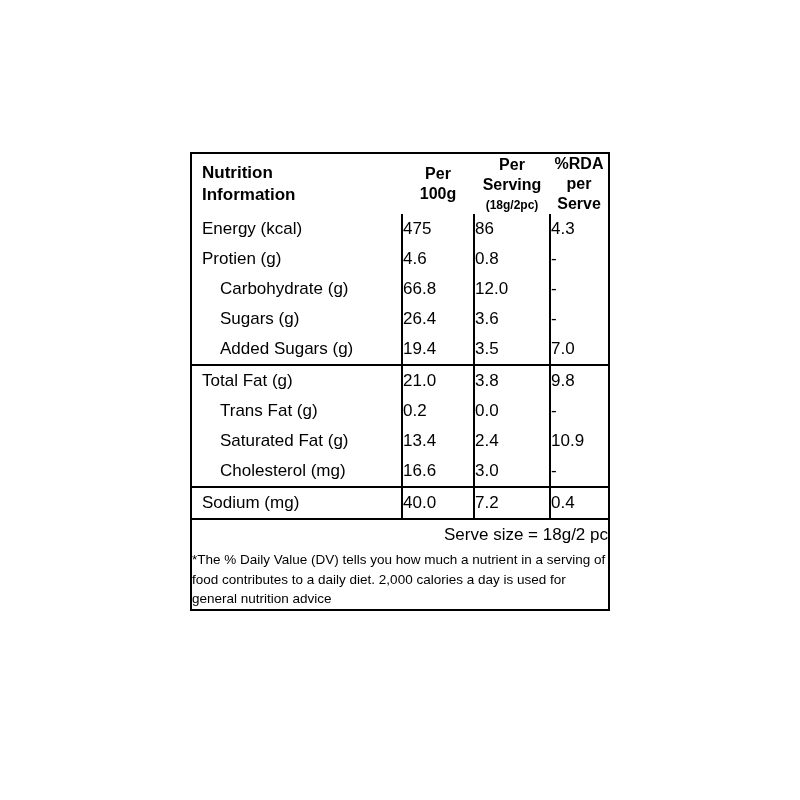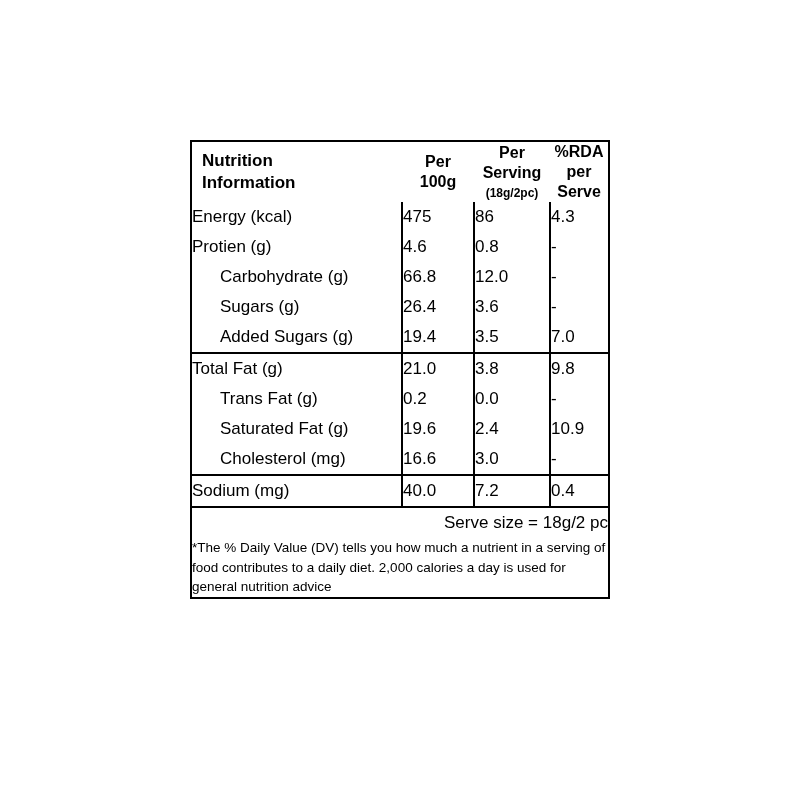--- a/index.html
+++ b/index.html
@@ -11,21 +11,21 @@
     width: 800px;
     height: 800px;
     font-family: "Liberation Sans", sans-serif;
     color: #000000;
     position: relative;
     overflow: hidden;
   }
   .panel {
     position: absolute;
     left: 190px;
-    top: 140px;
+    top: 152px;
     width: 420px;
     border: 2px solid #000000;
     box-sizing: border-box;
     background: #ffffff;
   }
   table.nutri {
     border-collapse: collapse;
     width: 100%;
     table-layout: fixed;
   }
@@ -64,20 +64,21 @@
     font-weight: bold;
     margin-top: 3px;
   }
   .data-row td {
     border-bottom: 1.5px solid #000;
     height: 30px;
     font-size: 17px;
   }
   .data-row td.label {
     text-align: left;
+    padding-left: 10px;
   }
   .data-row td.label.indent {
     padding-left: 28px;
   }
   .data-row td.val {
     border-left: 2px solid #000;
   }
   .thick-bottom td { border-bottom: 2px solid #000 !important; }
 
   .note-row td {
@@ -165,21 +166,21 @@
           <td class="val">9.8</td>
         </tr>
         <tr class="data-row">
           <td class="label indent">Trans Fat (g)</td>
           <td class="val">0.2</td>
           <td class="val">0.0</td>
           <td class="val">-</td>
         </tr>
         <tr class="data-row">
           <td class="label indent">Saturated Fat (g)</td>
-          <td class="val">19.6</td>
+          <td class="val">13.4</td>
           <td class="val">2.4</td>
           <td class="val">10.9</td>
         </tr>
         <tr class="data-row thick-bottom">
           <td class="label indent">Cholesterol (mg)</td>
           <td class="val">16.6</td>
           <td class="val">3.0</td>
           <td class="val">-</td>
         </tr>
         <tr class="data-row thick-bottom">

